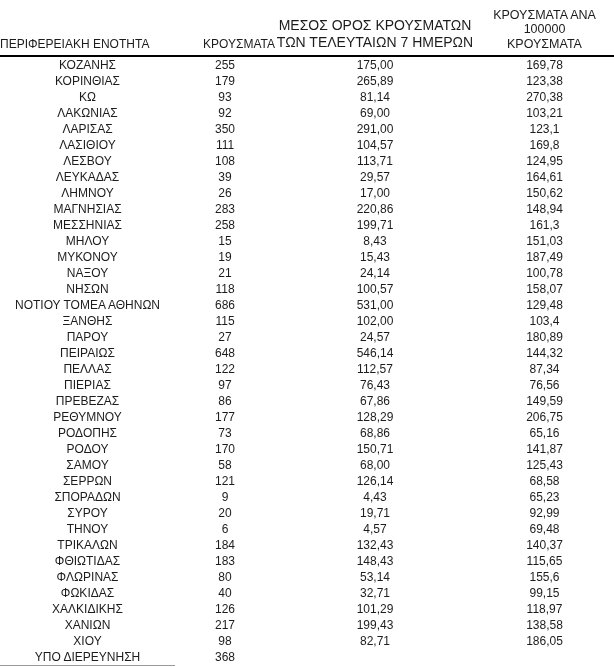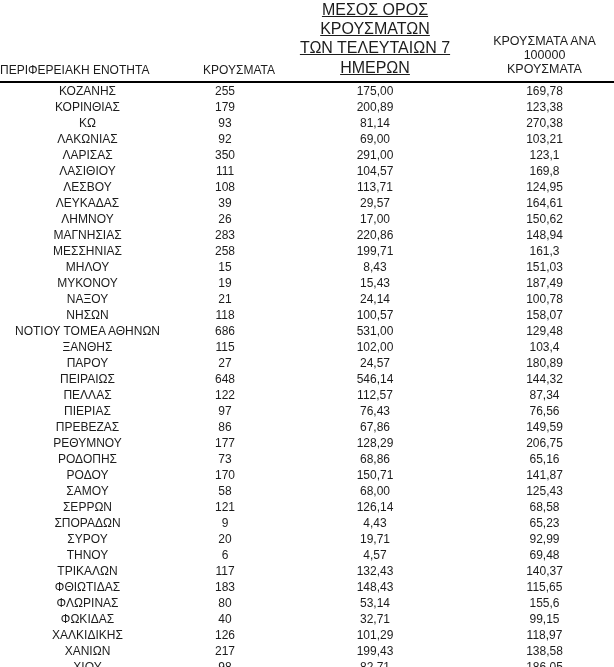--- a/index.html
+++ b/index.html
@@ -35,23 +35,22 @@
   th.h1 {
     text-align: left;
     font-size: 12px;
   }
   th.h2 {
     text-align: right;
     font-size: 12px;
   }
   th.h3 {
     text-align: center;
-    font-size: 16px;
+    font-size: 14px;
     line-height: 1.2;
-    text-decoration: underline;
   }
   th.h4 {
     text-align: center;
     font-size: 12.5px;
     line-height: 1.15;
   }
   th .hline { display: block; }
 
   tbody td {
     text-align: center;
@@ -97,21 +96,21 @@
   <tbody>
       <tr>
         <td>ΚΟΖΑΝΗΣ</td>
         <td>255</td>
         <td>175,00</td>
         <td>169,78</td>
       </tr>
       <tr>
         <td>ΚΟΡΙΝΘΙΑΣ</td>
         <td>179</td>
-        <td>200,89</td>
+        <td>265,89</td>
         <td>123,38</td>
       </tr>
       <tr>
         <td>ΚΩ</td>
         <td>93</td>
         <td>81,14</td>
         <td>270,38</td>
       </tr>
       <tr>
         <td>ΛΑΚΩΝΙΑΣ</td>
@@ -270,21 +269,21 @@
         <td>92,99</td>
       </tr>
       <tr>
         <td>ΤΗΝΟΥ</td>
         <td>6</td>
         <td>4,57</td>
         <td>69,48</td>
       </tr>
       <tr>
         <td>ΤΡΙΚΑΛΩΝ</td>
-        <td>117</td>
+        <td>184</td>
         <td>132,43</td>
         <td>140,37</td>
       </tr>
       <tr>
         <td>ΦΘΙΩΤΙΔΑΣ</td>
         <td>183</td>
         <td>148,43</td>
         <td>115,65</td>
       </tr>
       <tr>

